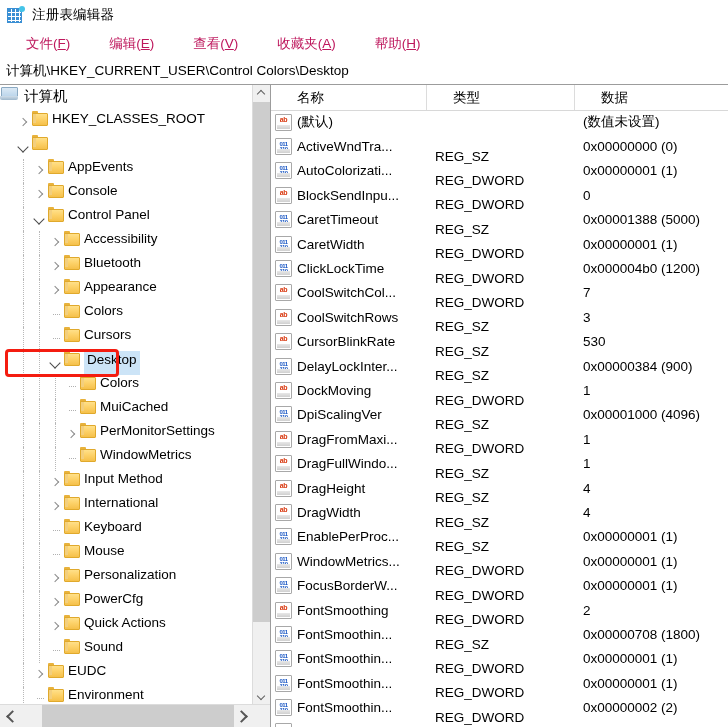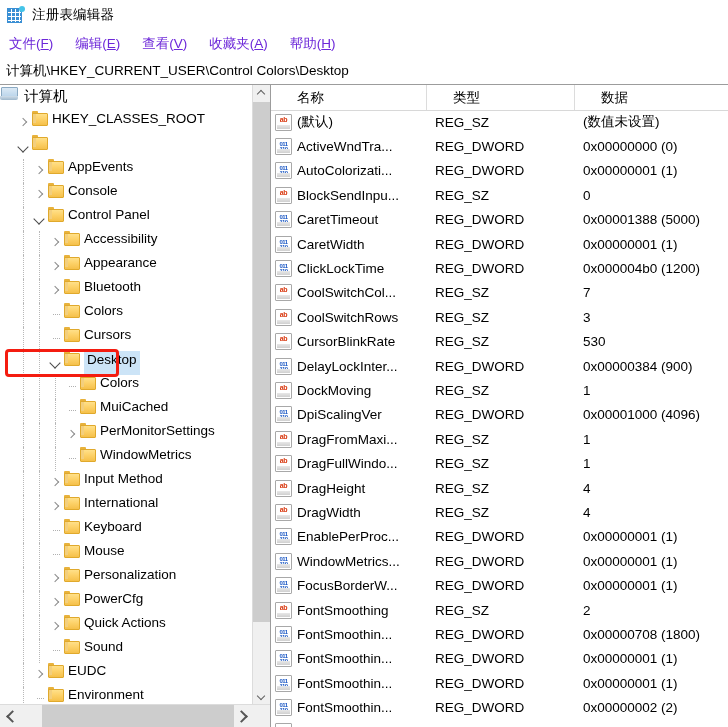--- a/index.html
+++ b/index.html
@@ -19,21 +19,21 @@
   .app-icon .grid::before{content:"";position:absolute;inset:1px;
     background:
       linear-gradient(to right,transparent 0 3px,#fff 3px 4px,transparent 4px 7px,#fff 7px 8px,transparent 8px 11px,#fff 11px 12px,transparent 12px),
       linear-gradient(to bottom,transparent 0 3px,#fff 3px 4px,transparent 4px 7px,#fff 7px 8px,transparent 8px 11px,#fff 11px 12px,transparent 12px);
   }
   .app-icon .dot{position:absolute;right:-1px;top:-1px;width:6px;height:6px;border-radius:50%;background:#45c4e8;}
   .title-text{font-size:13.5px;color:#000;letter-spacing:.2px;}
 
   
   .menubar{height:28px;display:flex;align-items:center;padding-left:9px;background:#fff;}
-  .menu-item{font-size:13.5px;color:#6d28d9;margin-right:22px;cursor:default;white-space:nowrap;}
+  .menu-item{font-size:13.5px;color:#be185d;margin-right:22px;cursor:default;white-space:nowrap;margin-left:17px;}
   .menu-item u{text-decoration:underline;}
 
   
   .addressbar{height:26px;display:flex;align-items:center;padding-left:6px;
     background:#fff;border-bottom:1px solid #9c9c9c;font-size:13.5px;color:#000;white-space:nowrap;}
 
   
   .content{position:absolute;left:0;top:85px;right:0;bottom:0;display:flex;}
 
   
@@ -96,21 +96,21 @@
   
   .listpane{position:relative;flex:1;background:#fff;overflow:hidden;}
   .hdr{display:flex;height:25px;align-items:center;background:#fff;border-bottom:1px solid #d8d8d8;}
   .hdr .cell{font-size:13.5px;color:#000;padding-left:26px;box-sizing:border-box;position:relative;height:25px;
     display:flex;align-items:center;cursor:pointer;}
   .hdr .cell + .cell{border-left:1px solid #dcdcdc;}
   .c-name{width:155px;flex:none;}
   .c-type{width:148px;flex:none;}
   .c-data{flex:1;}
   .rows{position:absolute;left:0;right:0;top:25px;bottom:0;overflow:hidden;}
-  .row{display:flex;align-items:flex-end;height:24.4px;white-space:nowrap;cursor:default;}
+  .row{display:flex;align-items:flex-start;height:24.4px;white-space:nowrap;cursor:default;}
   .rc{box-sizing:border-box;display:flex;align-items:center;height:24.4px;overflow:hidden;}
   .rc.n{width:155px;flex:none;padding-left:4px;}
   .rc.t{width:148px;flex:none;padding-left:9px;margin-top:34px;}
   .rc.d{flex:1;padding-left:9px;}
   .vicon{width:15px;height:15px;flex:none;margin-right:5px;position:relative;
     background:#fff;border:1px solid #a8a8a8;border-radius:1px;}
   .vicon .tag{position:absolute;left:1px;top:1px;right:1px;height:8px;
     font-size:7px;line-height:8px;font-weight:bold;text-align:center;letter-spacing:-.3px;}
   .vicon.sz .tag{color:#d9380f;}
   .vicon.sz::after{content:"";position:absolute;left:1px;bottom:1px;right:1px;height:4px;
@@ -224,33 +224,33 @@
             <div class="trow">
               <span class="guide"></span>
               <span class="guide line"></span>
               <span class="guide line"></span>
               <span class="twist closed"></span>
               <span class="folder">
                 <span class="tab"></span>
                 <span class="body"></span>
                 <span class="spine"></span>
               </span>
+              <span class="tlabel">Bluetooth</span>
+            </div>
+            <div class="trow">
+              <span class="guide"></span>
+              <span class="guide line"></span>
+              <span class="guide line"></span>
+              <span class="twist closed"></span>
+              <span class="folder">
+                <span class="tab"></span>
+                <span class="body"></span>
+                <span class="spine"></span>
+              </span>
               <span class="tlabel">Appearance</span>
-            </div>
-            <div class="trow">
-              <span class="guide"></span>
-              <span class="guide line"></span>
-              <span class="guide line"></span>
-              <span class="twist closed"></span>
-              <span class="folder">
-                <span class="tab"></span>
-                <span class="body"></span>
-                <span class="spine"></span>
-              </span>
-              <span class="tlabel">Bluetooth</span>
             </div>
             <div class="trow">
               <span class="guide"></span>
               <span class="guide line"></span>
               <span class="guide line"></span>
               <span class="twist leaf"></span>
               <span class="folder">
                 <span class="tab"></span>
                 <span class="body"></span>
                 <span class="spine"></span>

